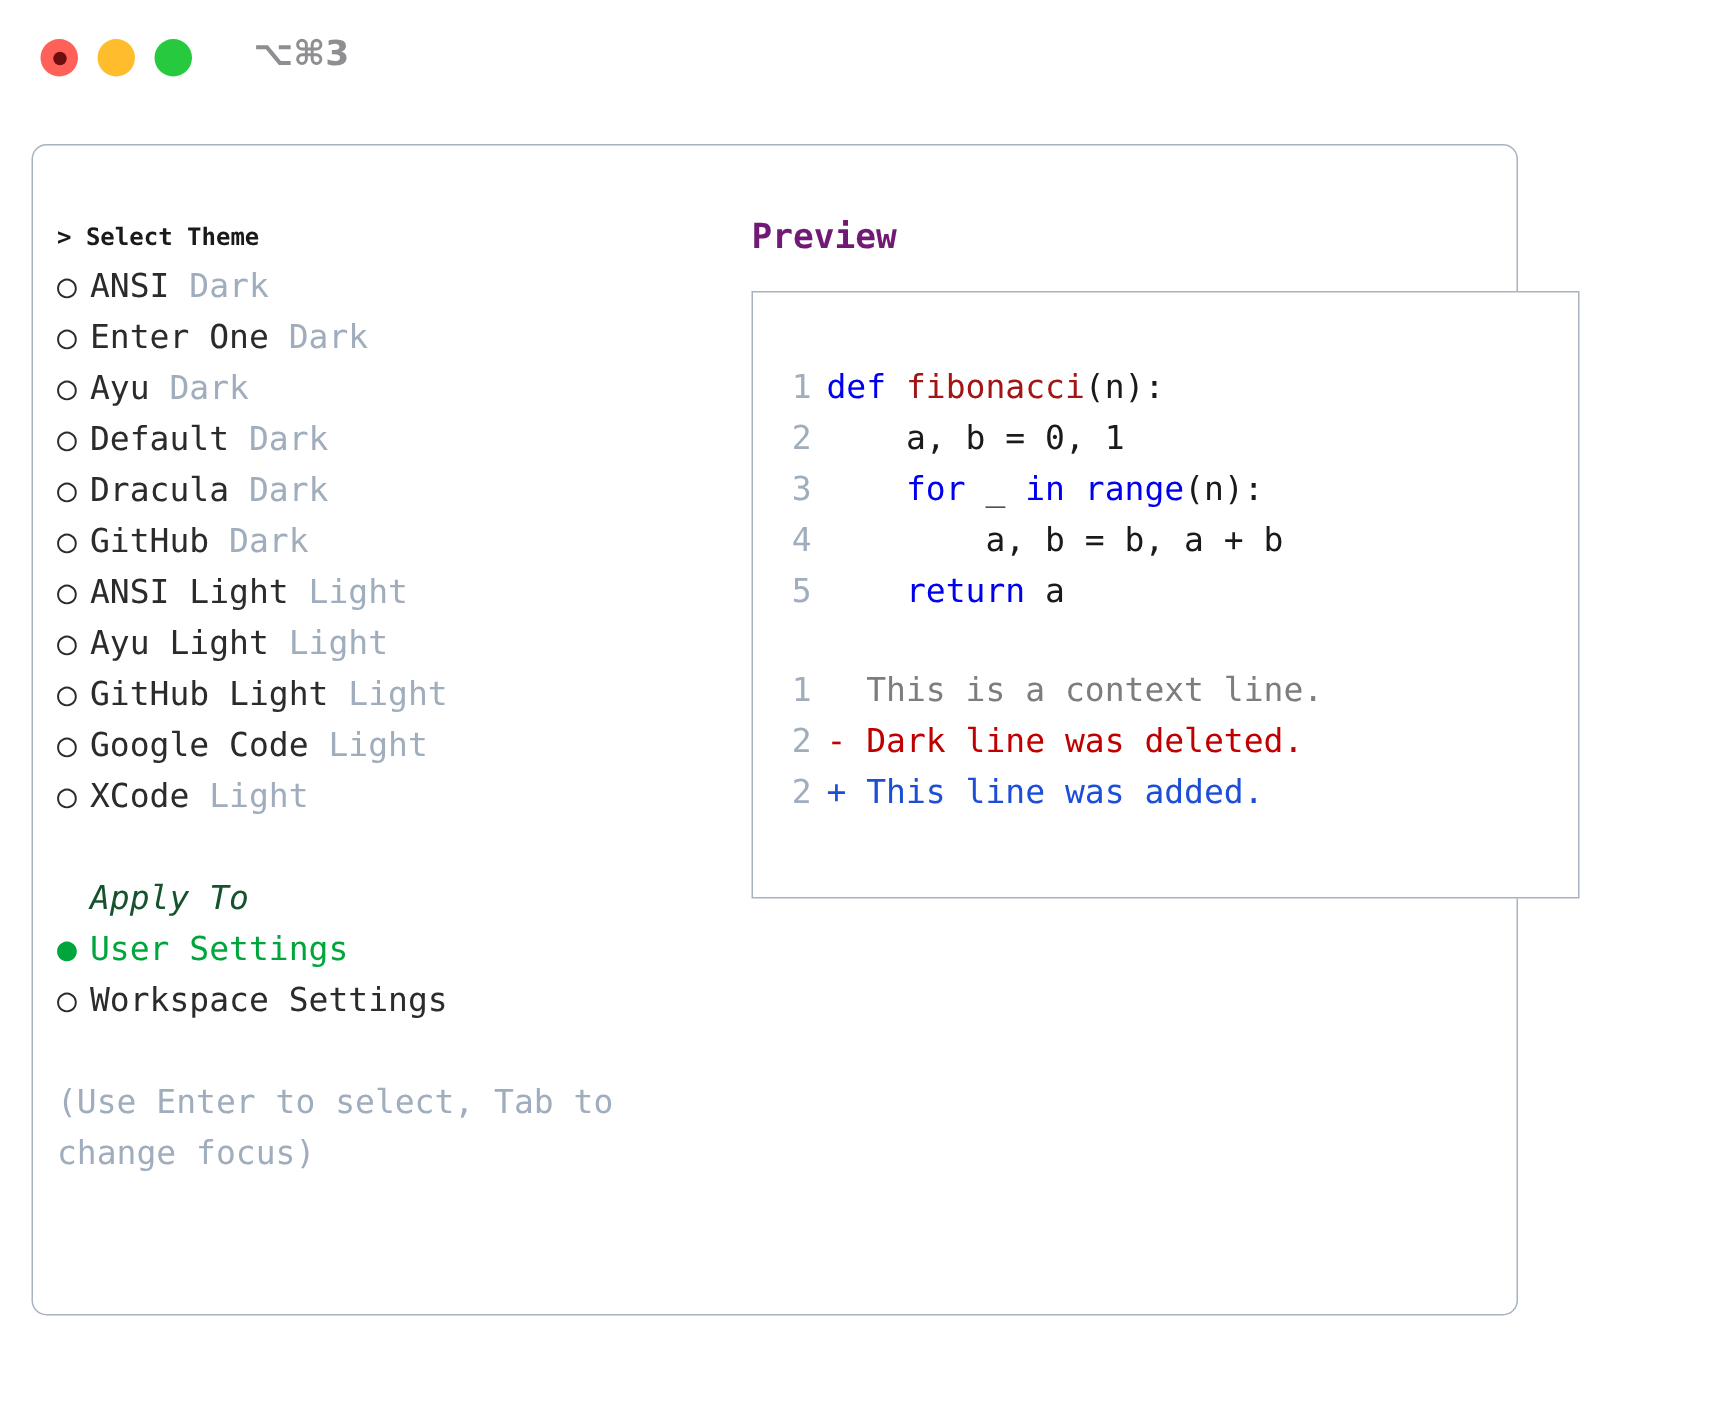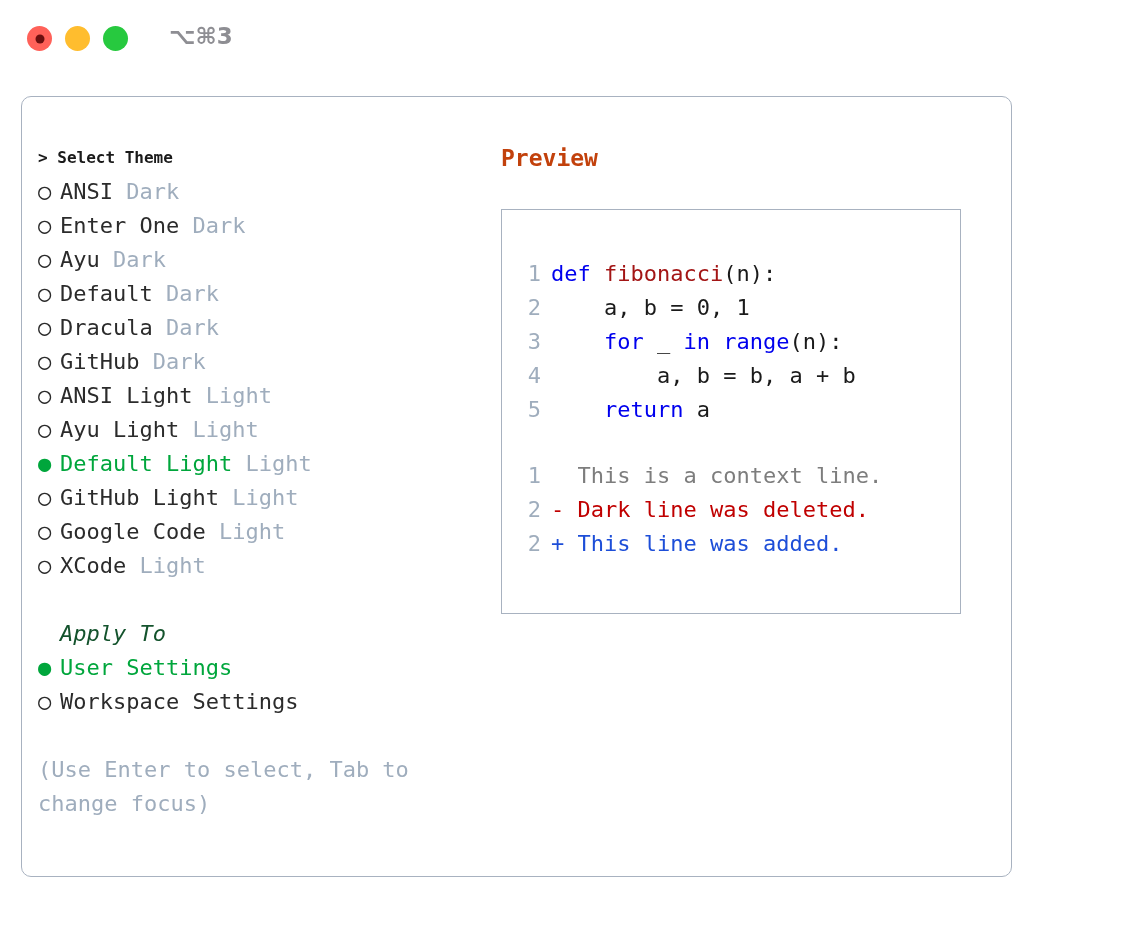--- a/index.html
+++ b/index.html
@@ -139,26 +139,26 @@
   
   .right-col {
     position: absolute;
     left: 479px;
     top: 44px;
     width: 490px;
   }
   .preview-heading {
     font-size: 23px;
     font-weight: bold;
-    color: #c2410c;
+    color: #701a75;
     line-height: 34px;
   }
   .preview-box {
-    margin-top: 34px;
-    width: 460px;
+    margin-top: 19px;
+    width: 552px;
     height: 405px;
     border: 1.5px solid #a8b2c0;
     box-sizing: border-box;
     background: #ffffff;
     position: relative;
   }
   .code-area {
     position: absolute;
     left: 15px;
     top: 47px;
@@ -205,21 +205,20 @@
       <div class="heading">&gt; Select Theme</div>
       <div id="theme-list">
           <div class="opt-row"><span class="bullet off">○</span><span class="opt-label">ANSI</span><span> </span><span class="opt-tag">Dark</span></div>
           <div class="opt-row"><span class="bullet off">○</span><span class="opt-label">Enter One</span><span> </span><span class="opt-tag">Dark</span></div>
           <div class="opt-row"><span class="bullet off">○</span><span class="opt-label">Ayu</span><span> </span><span class="opt-tag">Dark</span></div>
           <div class="opt-row"><span class="bullet off">○</span><span class="opt-label">Default</span><span> </span><span class="opt-tag">Dark</span></div>
           <div class="opt-row"><span class="bullet off">○</span><span class="opt-label">Dracula</span><span> </span><span class="opt-tag">Dark</span></div>
           <div class="opt-row"><span class="bullet off">○</span><span class="opt-label">GitHub</span><span> </span><span class="opt-tag">Dark</span></div>
           <div class="opt-row"><span class="bullet off">○</span><span class="opt-label">ANSI Light</span><span> </span><span class="opt-tag">Light</span></div>
           <div class="opt-row"><span class="bullet off">○</span><span class="opt-label">Ayu Light</span><span> </span><span class="opt-tag">Light</span></div>
-          <div class="opt-row selected"><span class="bullet on">●</span><span class="opt-label">Default Light</span><span> </span><span class="opt-tag">Light</span></div>
           <div class="opt-row"><span class="bullet off">○</span><span class="opt-label">GitHub Light</span><span> </span><span class="opt-tag">Light</span></div>
           <div class="opt-row"><span class="bullet off">○</span><span class="opt-label">Google Code</span><span> </span><span class="opt-tag">Light</span></div>
           <div class="opt-row"><span class="bullet off">○</span><span class="opt-label">XCode</span><span> </span><span class="opt-tag">Light</span></div>
         </div>
 
       <div class="section-gap"></div>
 
       <div class="subheading">Apply To</div>
       <div id="apply-list">
           <div class="opt-row selected"><span class="bullet on">●</span><span class="opt-label">User Settings</span></div>

